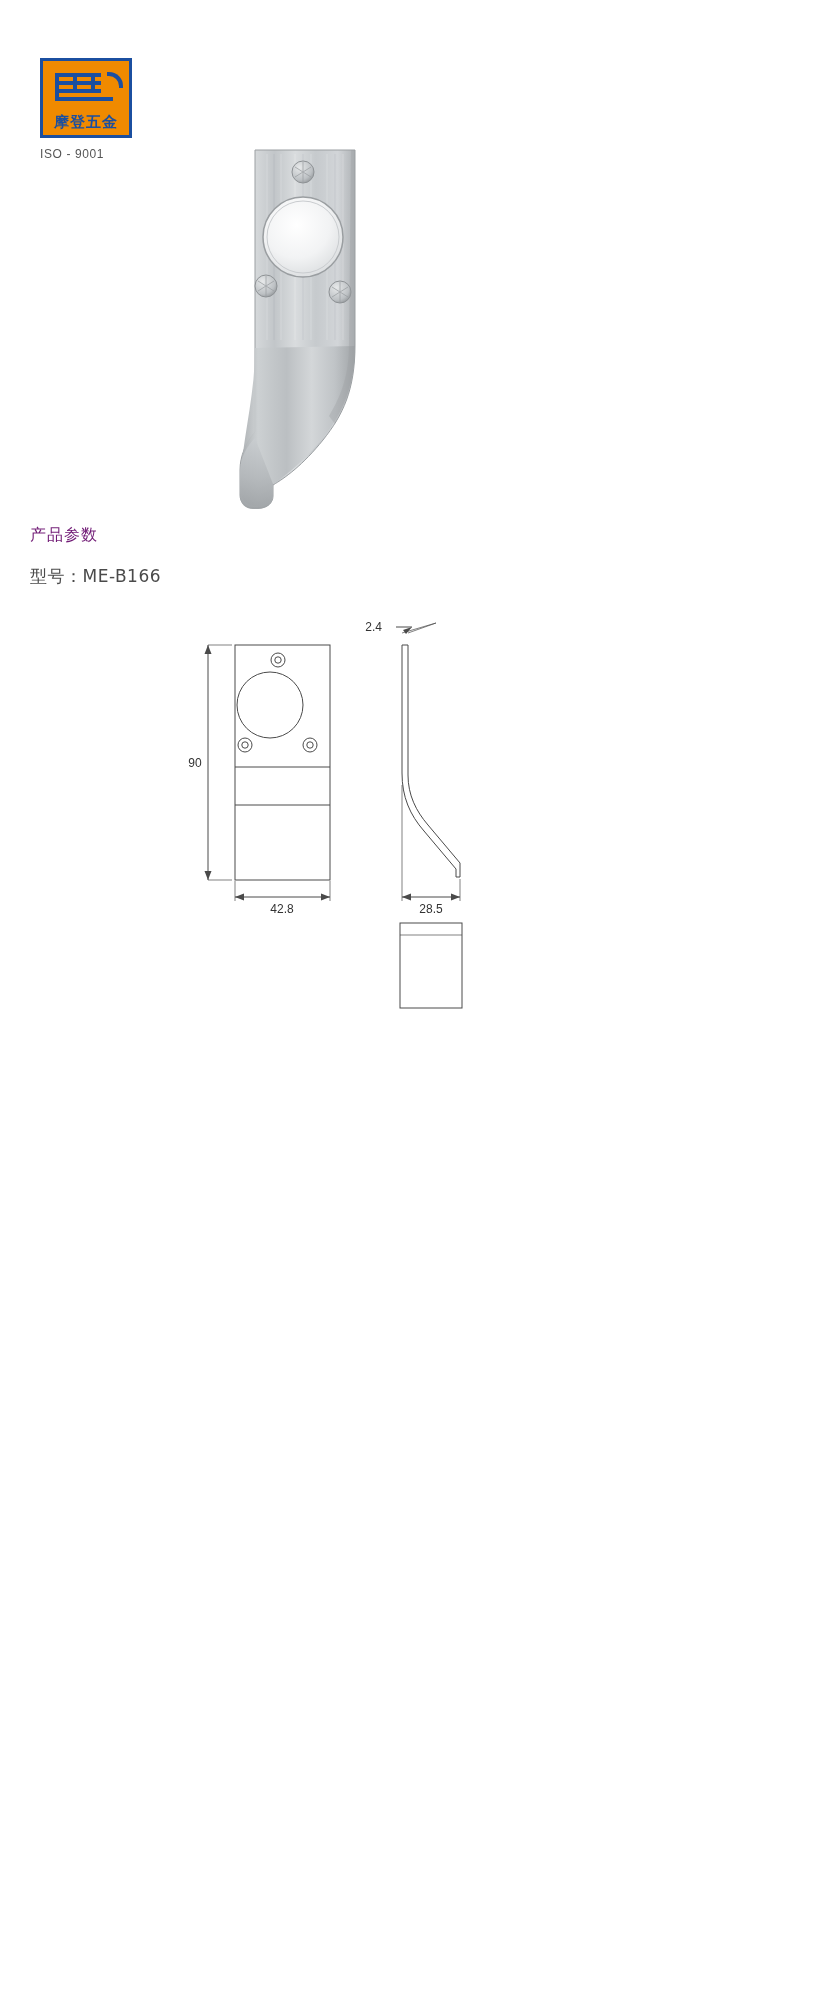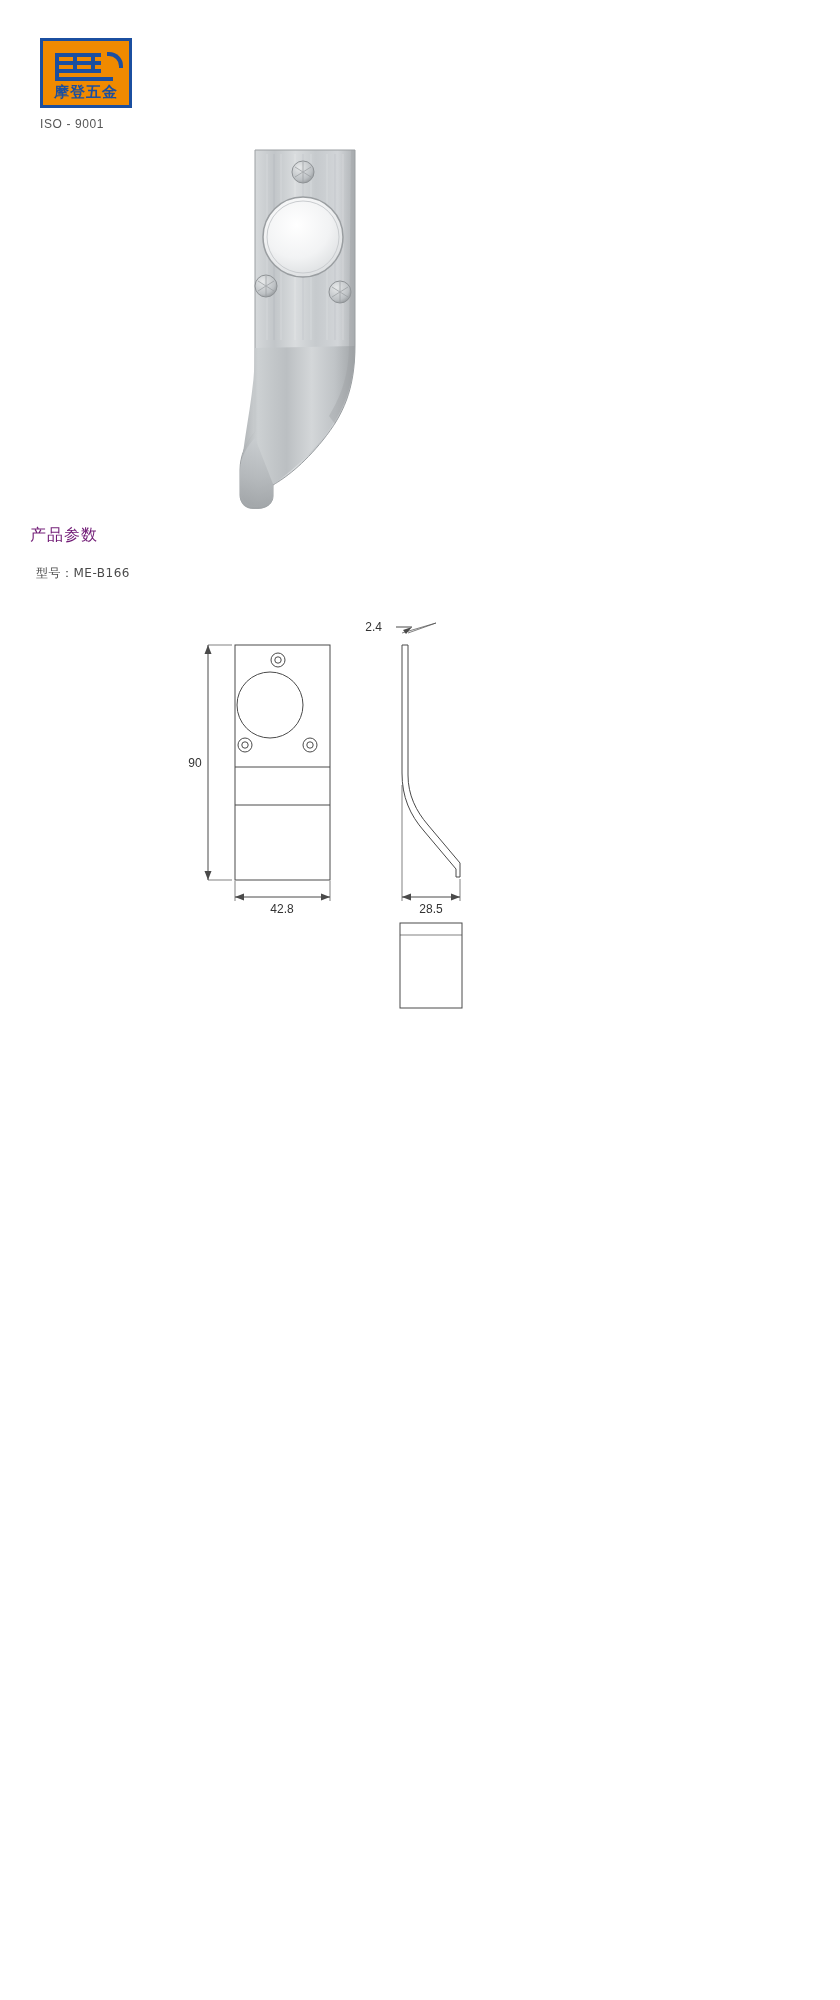--- a/index.html
+++ b/index.html
@@ -20,25 +20,26 @@
 
   
   .logo-block {
     position: absolute;
     left: 40px;
     top: 38px;
     width: 100px;
   }
   .logo-badge {
     width: 92px;
-    height: 70px;
+    height: 80px;
     background: #f08a00;
     border: 3px solid #1b4fa0;
     position: relative;
     overflow: hidden;
+    margin-top: 20px;
   }
   .logo-mark {
     position: absolute;
     left: 8px;
     top: 7px;
     width: 74px;
     height: 40px;
   }
   .logo-mark .bar {
     position: absolute;
@@ -108,25 +109,24 @@
     top: 525px;
     font-size: 16px;
     color: #701a75;
     font-family: Liberation Mono, monospace;
     letter-spacing: 1px;
   }
   .model-line {
     position: absolute;
     left: 30px;
     top: 565px;
-    font-size: 12px;
+    font-size: 17px;
     color: #4a4a4a;
     font-family: "DejaVu Sans", sans-serif;
     letter-spacing: 0.5px;
-    margin-left: 6px;
   }
 
   
   .drawing-wrap {
     position: absolute;
     left: 160px;
     top: 605px;
     width: 400px;
     height: 430px;
   }

